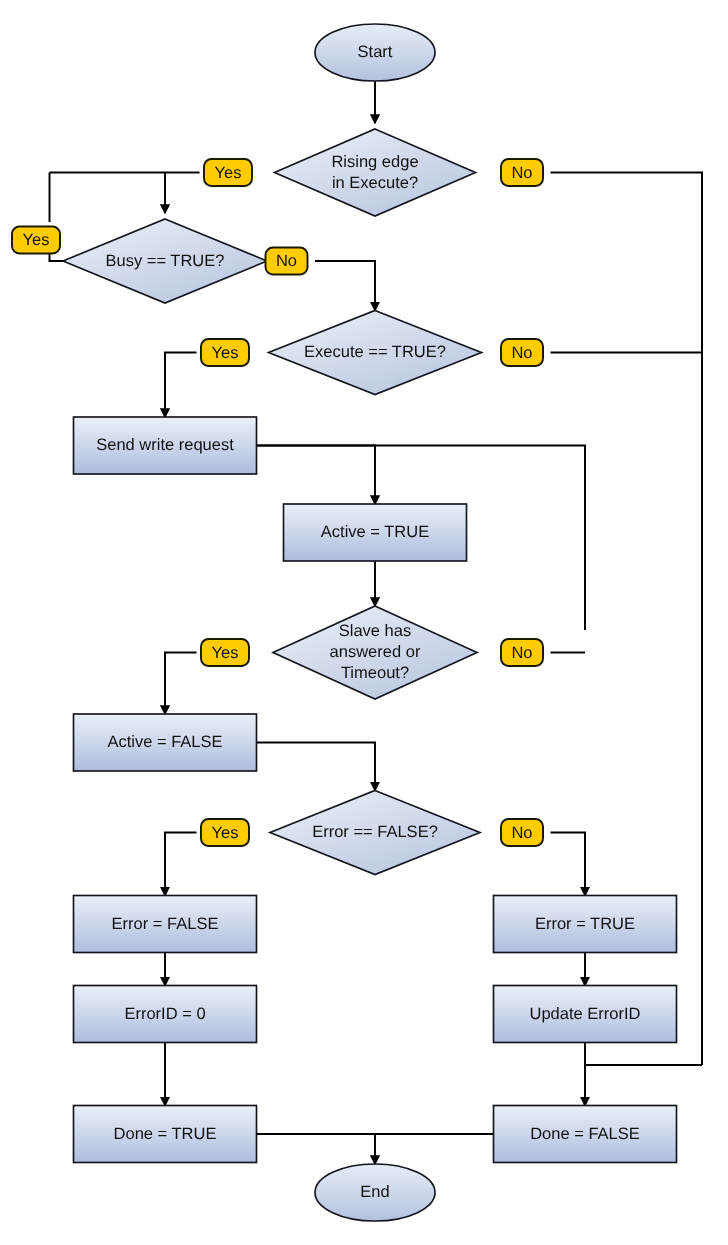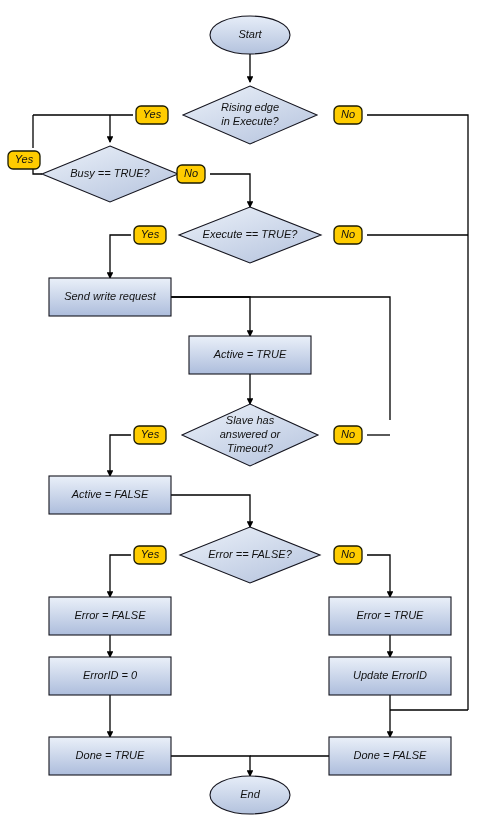--- a/index.html
+++ b/index.html
@@ -1,18 +1,18 @@
 <!DOCTYPE html>
 <html><head>
 <meta charset="utf-8">
 <style>
   html,body{margin:0;padding:0;background:#ffffff;}
   body{width:485px;height:830px;overflow:hidden;
        font-family:"Liberation Sans","DejaVu Sans",sans-serif;}
-  #chart-root{position:relative;width:446px;height:830px;font-style:italic;}
+  #chart-root{position:relative;width:446px;height:830px;}
   svg{display:block;}
   .node-text{font-family:"Liberation Sans","DejaVu Sans",sans-serif;
              font-size:11px;fill:#111111;text-anchor:middle;dominant-baseline:middle;}
   .label-text{font-family:"Liberation Sans","DejaVu Sans",sans-serif;
               font-size:11px;fill:#111111;text-anchor:middle;dominant-baseline:middle;}
   .shape{stroke:#14141e;stroke-width:1.1;}
   .conn{stroke:#000000;stroke-width:1.3;fill:none;}
 </style>
 </head>
 <body>

